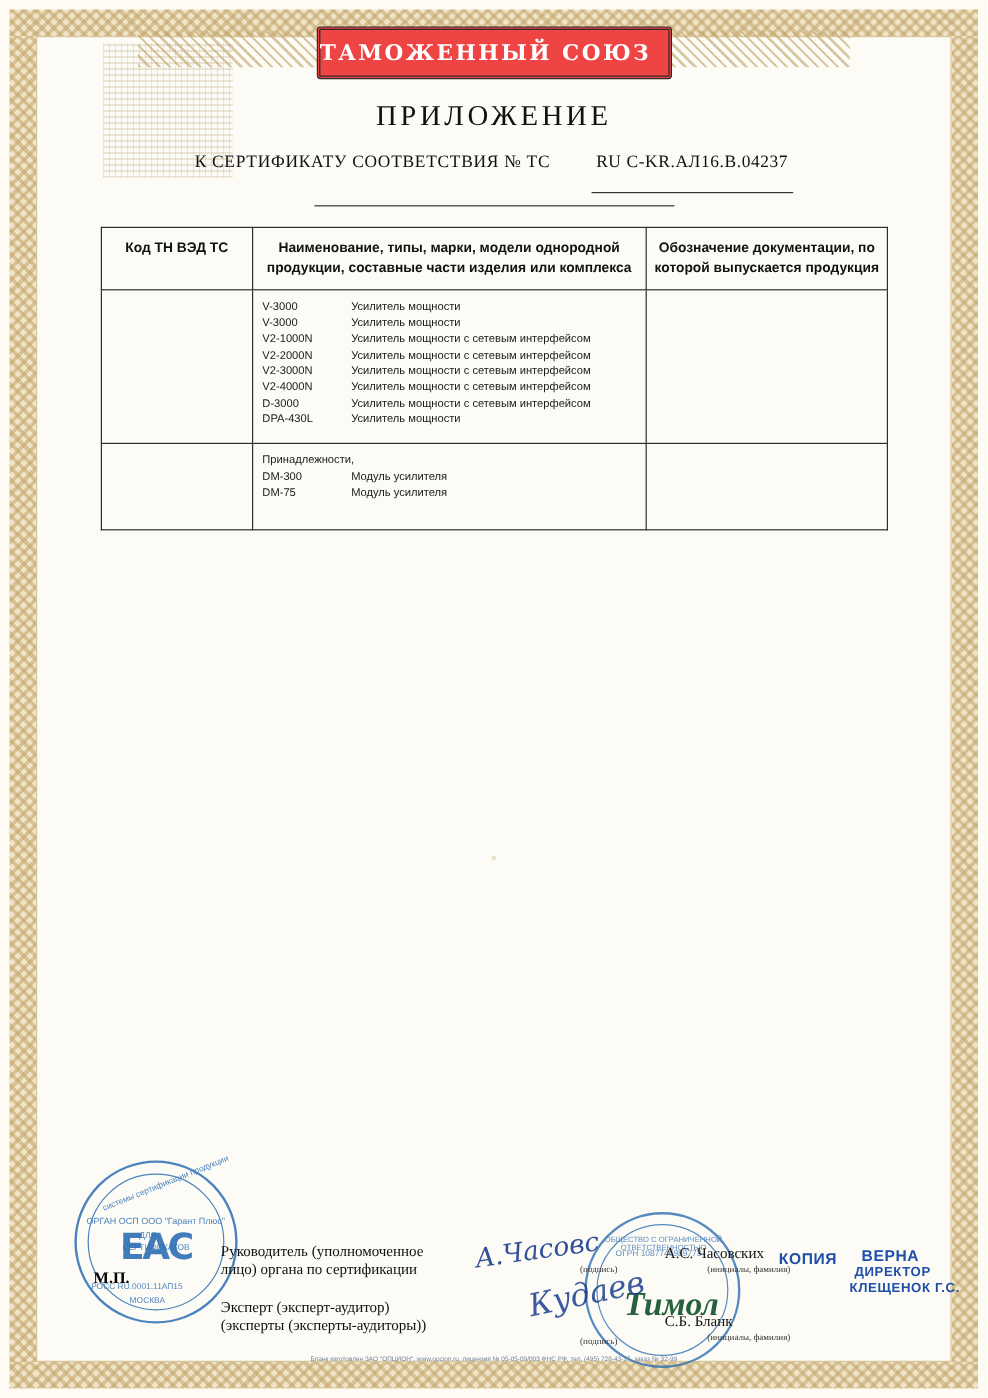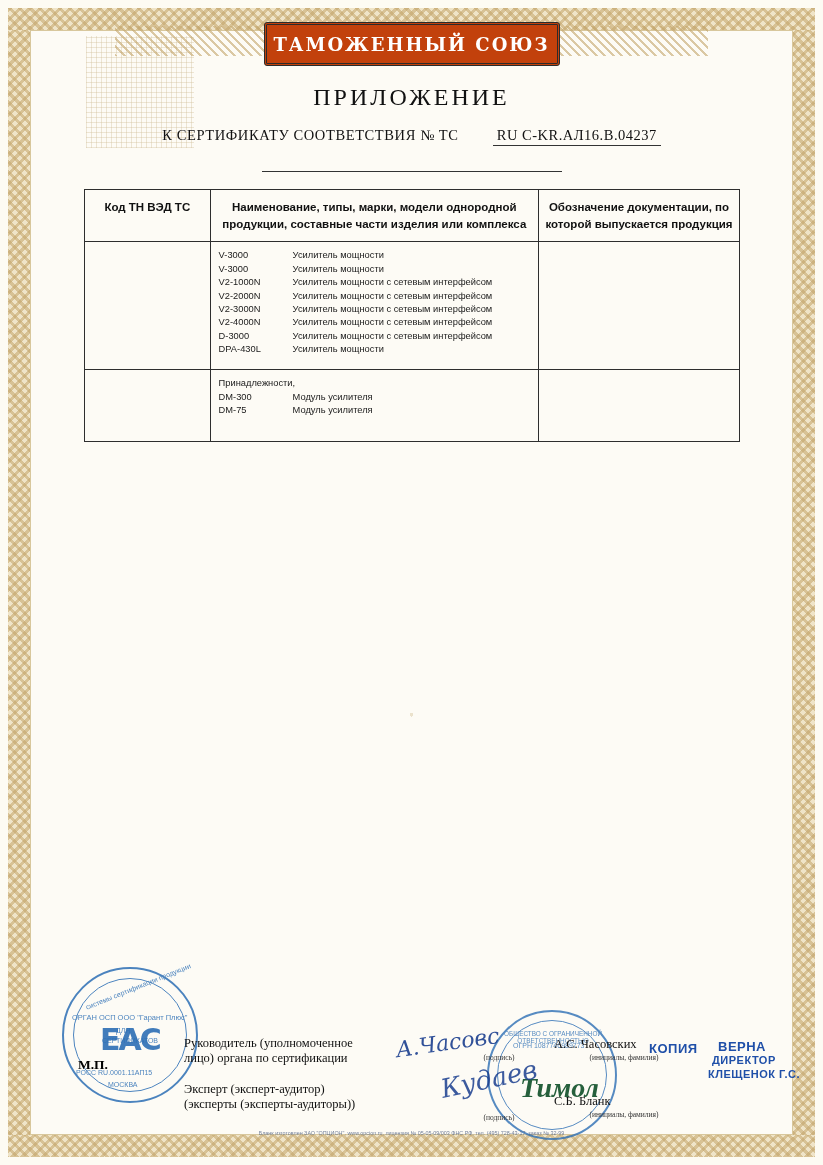--- a/index.html
+++ b/index.html
@@ -57,26 +57,26 @@
   }
 
   
   .banner {
     position: absolute;
     left: 50%;
     transform: translateX(-50%);
     top: 22px;
     width: 290px;
     height: 38px;
-    background: #c2410c;
+    background: #ef4444;
     border-radius: 3px;
     border: 3px double #2b2b2b;
     display: flex;
     align-items: center;
-    justify-content: center;
+    justify-content: flex-start;
   }
   .banner-text {
     color: #ffffff;
     font-family: "DejaVu Serif", serif;
     font-weight: bold;
     font-size: 18px;
     letter-spacing: 2px;
   }
   .banner-wing {
     position: absolute;
@@ -106,21 +106,21 @@
     width: 100%;
     text-align: center;
     font-size: 14.5px;
     letter-spacing: 0.6px;
     color: #111;
   }
   .subtitle-row .num {
     display: inline-block;
     margin-left: 30px;
     border-bottom: 1px solid #333;
-    padding: 0 4px 1px 4px;
+    padding: 0 4px 16px 4px;
     letter-spacing: 0.5px;
   }
   .series-row {
     position: absolute;
     top: 150px;
     left: 0;
     width: 100%;
     text-align: center;
     font-size: 14px;
     color: #111;

